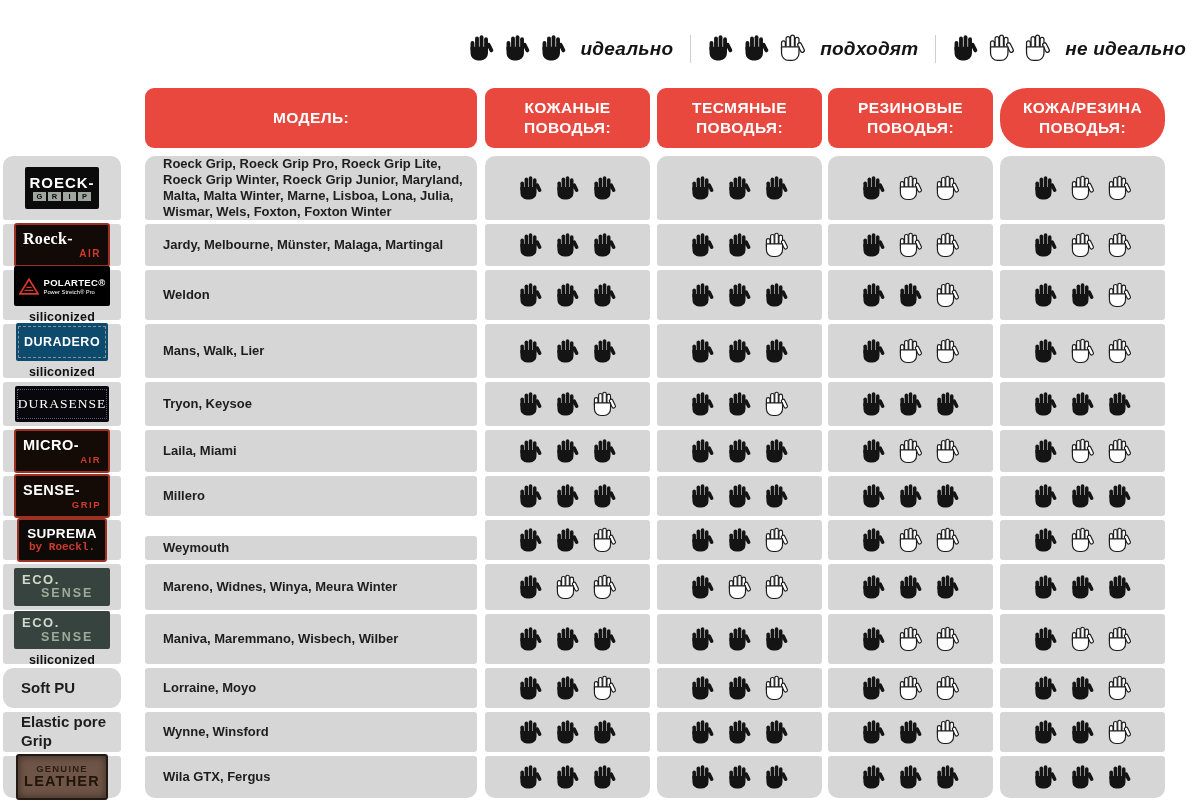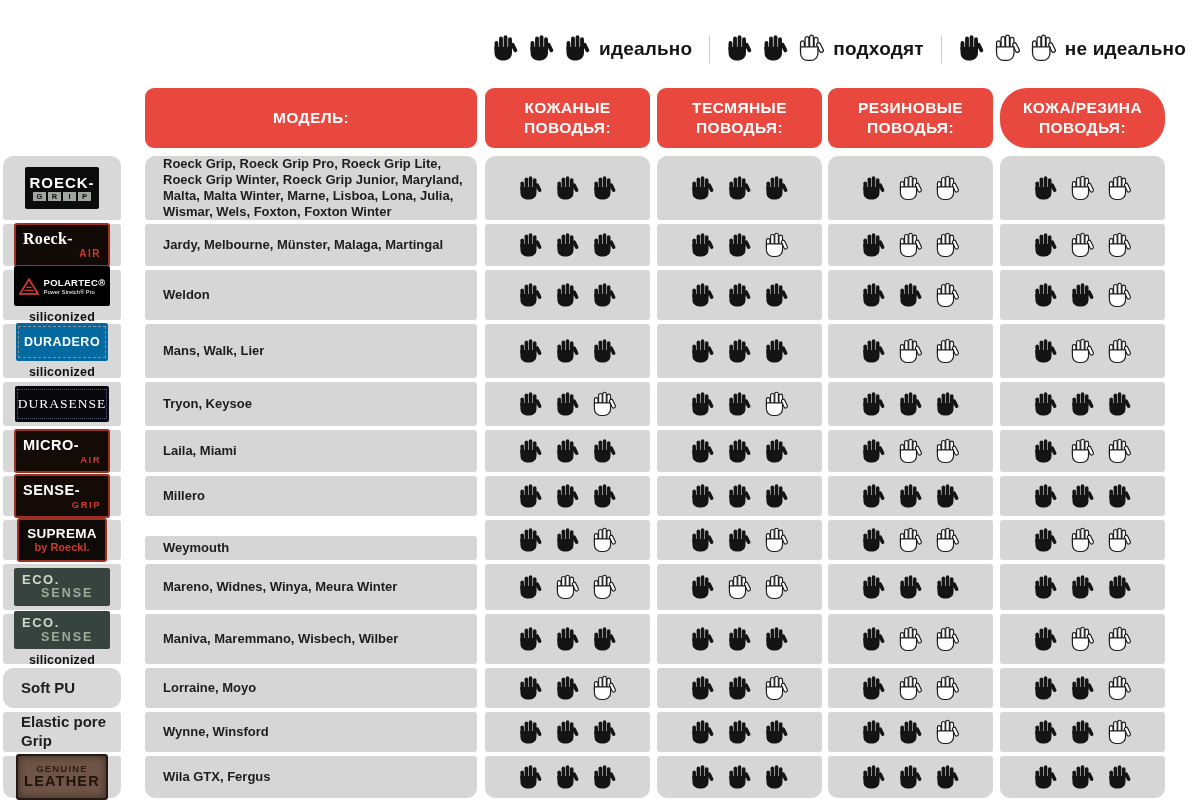--- a/index.html
+++ b/index.html
@@ -1,21 +1,21 @@
 <!DOCTYPE html>
 <html><head>
 <meta charset="utf-8">
 <style>
   html,body{margin:0;padding:0;background:#ffffff;}
   body{width:1200px;height:804px;position:relative;overflow:hidden;
        font-family:"Liberation Sans",sans-serif;-webkit-font-smoothing:antialiased;}
 
   
   .legend{position:absolute;top:34px;right:14px;display:flex;align-items:center;gap:17px;}
-  .lg{display:flex;align-items:center;gap:8px;}
+  .lg{display:flex;align-items:center;gap:14px;font-style:italic;}
   .lg .hands{display:flex;align-items:center;gap:10px;}
   .lg .lbl{font-size:19px;font-weight:800;color:#141414;letter-spacing:.2px;}
   .ldiv{width:1px;height:28px;background:#cfcfcf;}
 
   .hand{width:24px;height:27px;display:block;}
   .legend .hand{width:26px;height:29px;}
 
   
   .hdr{position:absolute;left:3px;top:88px;height:60px;display:grid;
        grid-template-columns:118px 24px 332px 8px 165px 7px 165px 6px 165px 7px 165px;}
@@ -57,30 +57,30 @@
   .ra-air{color:#cf3a2c;font-weight:800;font-size:10px;letter-spacing:1.5px;line-height:1;align-self:flex-end;margin-top:2px;}
 
   .air-badge{width:78px;height:36px;background:#140b07;border:2px solid #9c3123;border-radius:3px;
              align-items:flex-start;justify-content:center;padding:2px 7px;}
   .ab-top{color:#fff;font-weight:800;font-size:14.5px;line-height:1;letter-spacing:.5px;}
   .ab-sub{color:#cf3a2c;font-weight:800;font-size:9.5px;letter-spacing:1.5px;line-height:1;align-self:flex-end;margin-top:2px;}
 
   .suprema{width:78px;height:36px;background:#0d0a08;border:2px solid #9c3123;border-radius:3px;
            justify-content:center;padding:2px 4px;}
   .sp-top{color:#fff;font-weight:800;font-size:13.5px;line-height:1.05;letter-spacing:.3px;}
-  .sp-by{color:#cf3a2c;font-weight:700;font-size:11px;line-height:1.05;margin-top:1px;}
+  .sp-by{color:#cf3a2c;font-weight:700;font-size:11px;line-height:1.05;margin-top:1px;font-family:Liberation Mono, monospace;}
 
   .polartec{width:88px;height:36px;background:#000;border-radius:2px;flex-direction:row;gap:5px;padding:2px 4px;}
   .pt-tri{flex:none;display:flex;}
   .pt-tri svg{width:20px;height:17px;}
   .pt-col{display:flex;flex-direction:column;align-items:flex-start;}
   .pt-name{color:#fff;font-weight:800;font-size:9.5px;letter-spacing:.3px;line-height:1.25;}
   .pt-sub{color:#fff;font-size:5.8px;line-height:1.2;}
 
-  .duradero{width:86px;height:32px;background:#0369a1;border-radius:2px;padding:3px;}
+  .duradero{width:86px;height:32px;background:#0c4a6e;border-radius:2px;padding:3px;}
   .dd-inner{width:100%;height:100%;border:1px dashed #8f8f8f;display:flex;align-items:center;justify-content:center;
             color:#fff;font-weight:900;font-size:12.5px;letter-spacing:.5px;}
   .durasense{width:88px;height:30px;background:#08080c;border-radius:2px;padding:3px;}
   .ds-inner{width:100%;height:100%;border:1px dotted #5a5a7a;display:flex;align-items:center;justify-content:center;
             color:#fff;font-family:"Liberation Serif",serif;font-size:13.5px;letter-spacing:1px;}
 
   .eco{width:80px;height:34px;background:#36433e;border-radius:2px;align-items:flex-start;justify-content:center;padding:2px 8px;}
   .eco-top{color:#d2d9cc;font-weight:900;font-size:13px;letter-spacing:1.5px;line-height:1.1;}
   .eco-bot{color:#9dab9b;font-weight:800;font-size:12.5px;letter-spacing:2px;line-height:1.1;margin-left:19px;}
 

